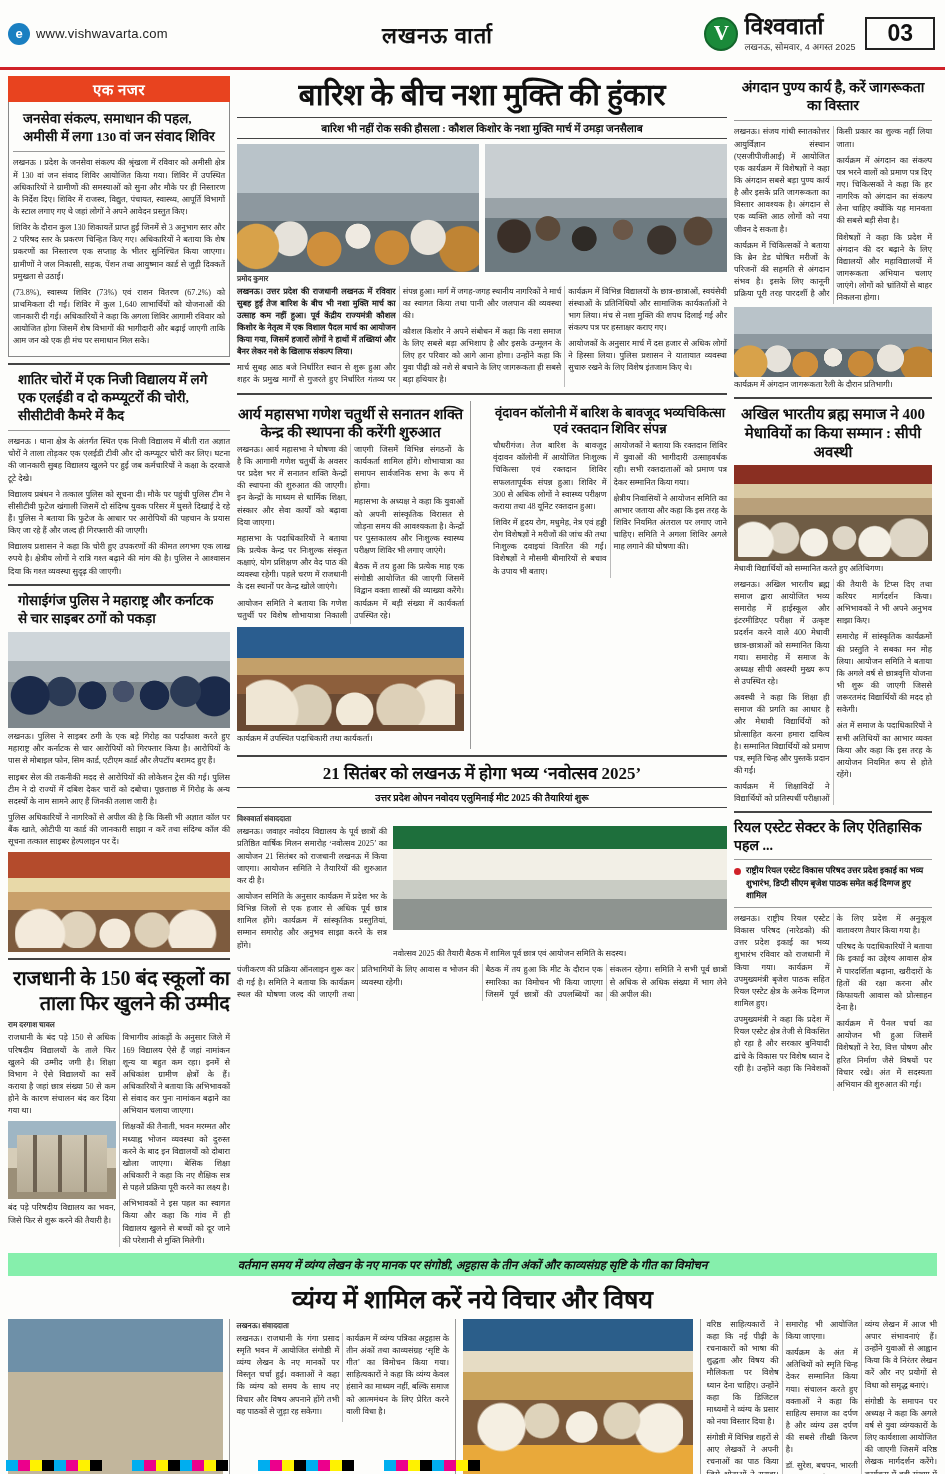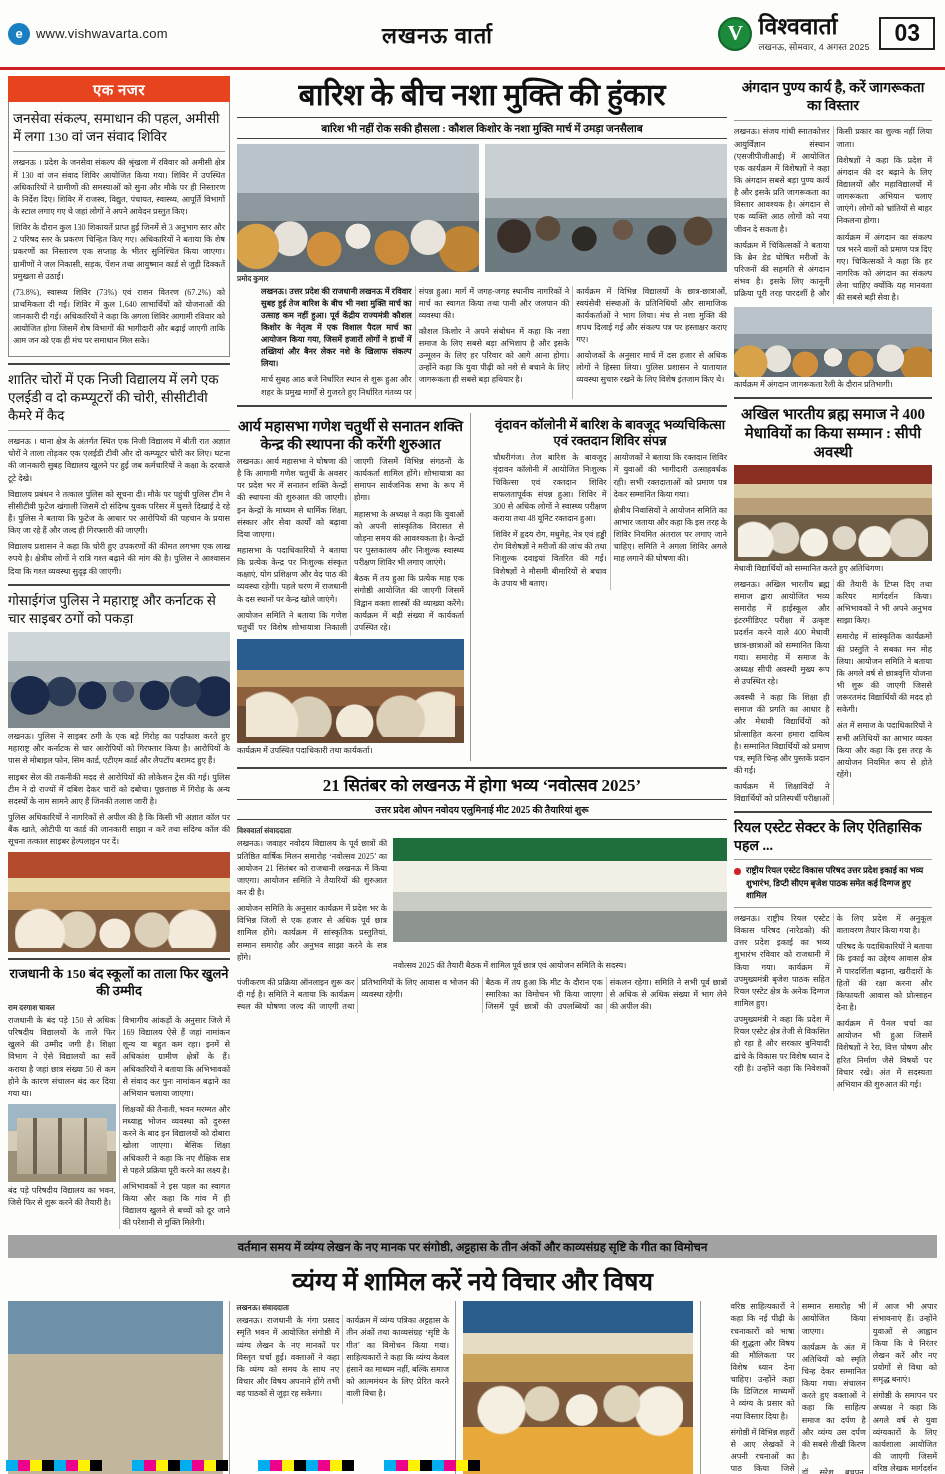--- a/index.html
+++ b/index.html
@@ -31,36 +31,36 @@
   .brand-v {
     width:34px;height:34px;border-radius:50%;
     background:#1b8a3a;color:#fff;font-weight:bold;font-size:21px;
     display:flex;align-items:center;justify-content:center;
     font-family:"Liberation Serif",serif;
     border:2px solid #14672c;
   }
   .brand-name { font-size:23px; font-weight:bold; color:#111; line-height:1; }
   .brand-sub { font-size:9px; color:#333; margin-top:2px; font-family:"Liberation Sans",sans-serif;}
   .pageno {
-    border:2px solid #222; padding:1px 13px; font-size:23px; font-weight:bold;
+    border:2px solid #222; padding:1px 20px; font-size:23px; font-weight:bold;
     font-family:"Liberation Sans",sans-serif; line-height:1.15;
   }
 
   
   .content { display:flex; padding:6px 8px 0 8px; gap:7px; }
   .col-a { width:222px; }
   .col-mid { width:490px; }
   .col-c { width:198px; }
 
   
   .eknazar-head {
     background:#e8431f; color:#fff; font-weight:bold; font-size:15px;
     text-align:center; padding:3px 0; letter-spacing:.5px;
   }
-  .hl { font-size:13.5px; font-weight:normal; line-height:1.35; margin:4px 0 4px; }
+  .hl { font-size:13.5px; font-weight:bold; line-height:1.35; margin:4px 10px 4px; }
   p.body { font-size:8.1px; line-height:1.5; text-align:justify; margin:0 0 4px 0; color:#1a1a1a; }
   .lucknow { font-weight:bold; }
   .rule { border-top:1px solid #999; margin:5px 0; }
   .rule-thick { border-top:2px solid #444; margin:6px 0; }
 
   
   .photo { position:relative; overflow:hidden; background:#7d8a93; }
   .photo.people::before{
     content:""; position:absolute; inset:0;
     background:
@@ -178,26 +178,26 @@
   }
   .subhead {
     font-size:10.5px; font-weight:bold; text-align:center; border-top:1px solid #444; border-bottom:1px solid #444;
     padding:3px 0; margin:2px 0 5px;
   }
   .h2head { font-size:16.5px; font-weight:bold; line-height:1.25; text-align:center; margin:4px 0 3px; }
   .h2head.left { text-align:left; }
   .h3head { font-size:14px; font-weight:bold; line-height:1.3; text-align:center; margin:3px 0; }
   .byline { font-size:7.4px; font-weight:bold; color:#333; margin:1px 0 3px; }
   .cols2 { column-count:2; column-gap:7px; column-rule:1px solid #bbb; }
-  .cols3 { column-count:3; column-gap:7px; column-rule:1px solid #bbb;margin-left:24px; }
+  .cols3 { column-count:3; column-gap:7px; column-rule:1px solid #bbb; }
   .cols4 { column-count:4; column-gap:7px; column-rule:1px solid #bbb; }
 
   .redband {
-    background:#a3a3a3; color:#111; text-align:center; font-size:11.5px; font-weight:bold;
-    padding:4px 0; margin:6px 8px 0;
+    background:#86efac; color:#111; text-align:center; font-size:11.5px; font-weight:bold;
+    padding:4px 0; margin:6px 8px 0;font-style:italic;
   }
   .bigband-head { font-size:25px; font-weight:bold; text-align:center; margin:3px 0 4px; }
   .bullet-line { display:flex; gap:5px; align-items:flex-start; }
   .dot { width:7px;height:7px;border-radius:50%;background:#d02128;margin-top:3px;flex:0 0 auto; }
   .bull-txt { font-size:8.4px; font-weight:bold; line-height:1.45; }
 
   
   .regbar { position:absolute; left:0; right:0; bottom:0; height:18px; display:flex; align-items:center; }
   .swatches { display:flex; height:11px; margin-left:6px; }
   .swatches span { width:12px; height:11px; display:block; }
@@ -260,21 +260,21 @@
         <p class="body">लखनऊ। पुलिस ने साइबर ठगी के एक बड़े गिरोह का पर्दाफाश करते हुए महाराष्ट्र और कर्नाटक से चार आरोपियों को गिरफ्तार किया है। आरोपियों के पास से मोबाइल फोन, सिम कार्ड, एटीएम कार्ड और लैपटॉप बरामद हुए हैं।</p>
         <p class="body">साइबर सेल की तकनीकी मदद से आरोपियों की लोकेशन ट्रेस की गई। पुलिस टीम ने दो राज्यों में दबिश देकर चारों को दबोचा। पूछताछ में गिरोह के अन्य सदस्यों के नाम सामने आए हैं जिनकी तलाश जारी है।</p>
         <p class="body">पुलिस अधिकारियों ने नागरिकों से अपील की है कि किसी भी अज्ञात कॉल पर बैंक खाते, ओटीपी या कार्ड की जानकारी साझा न करें तथा संदिग्ध कॉल की सूचना तत्काल साइबर हेल्पलाइन पर दें।</p>
       </div>
 
       <div class="photo hall" style="height:100px;margin:4px 0;"></div>
 
       <div class="rule-thick"></div>
 
       <div>
-        <div class="h2head" style="font-size:13px;">राजधानी के 150 बंद स्कूलों का ताला फिर खुलने की उम्मीद</div>
+        <div class="h2head" style="font-size:20px;text-align:right;">राजधानी के 150 बंद स्कूलों का ताला फिर खुलने की उम्मीद</div>
         <div class="byline">राम दरगाश चावल</div>
         <div class="cols2">
           <p class="body">राजधानी के बंद पड़े 150 से अधिक परिषदीय विद्यालयों के ताले फिर खुलने की उम्मीद जगी है। शिक्षा विभाग ने ऐसे विद्यालयों का सर्वे कराया है जहां छात्र संख्या 50 से कम होने के कारण संचालन बंद कर दिया गया था।</p>
           <div class="photo school" style="height:78px;margin:3px 0;"></div>
           <p class="body">बंद पड़े परिषदीय विद्यालय का भवन, जिसे फिर से शुरू करने की तैयारी है।</p>
           <p class="body">विभागीय आंकड़ों के अनुसार जिले में 169 विद्यालय ऐसे हैं जहां नामांकन शून्य या बहुत कम रहा। इनमें से अधिकांश ग्रामीण क्षेत्रों के हैं। अधिकारियों ने बताया कि अभिभावकों से संवाद कर पुनः नामांकन बढ़ाने का अभियान चलाया जाएगा।</p>
           <p class="body">शिक्षकों की तैनाती, भवन मरम्मत और मध्याह्न भोजन व्यवस्था को दुरुस्त करने के बाद इन विद्यालयों को दोबारा खोला जाएगा। बेसिक शिक्षा अधिकारी ने कहा कि नए शैक्षिक सत्र से पहले प्रक्रिया पूरी करने का लक्ष्य है।</p>
           <p class="body">अभिभावकों ने इस पहल का स्वागत किया और कहा कि गांव में ही विद्यालय खुलने से बच्चों को दूर जाने की परेशानी से मुक्ति मिलेगी।</p>
         </div>
       </div>
@@ -350,22 +350,22 @@
     </div>
 
     <div class="col-c">
 
       <div>
         <div class="h3head">अंगदान पुण्य कार्य है, करें जागरूकता का विस्तार</div>
         <div class="rule"></div>
         <div class="cols2">
           <p class="body">लखनऊ। संजय गांधी स्नातकोत्तर आयुर्विज्ञान संस्थान (एसजीपीजीआई) में आयोजित एक कार्यक्रम में विशेषज्ञों ने कहा कि अंगदान सबसे बड़ा पुण्य कार्य है और इसके प्रति जागरूकता का विस्तार आवश्यक है। अंगदान से एक व्यक्ति आठ लोगों को नया जीवन दे सकता है।</p>
           <p class="body">कार्यक्रम में चिकित्सकों ने बताया कि ब्रेन डेड घोषित मरीजों के परिजनों की सहमति से अंगदान संभव है। इसके लिए कानूनी प्रक्रिया पूरी तरह पारदर्शी है और किसी प्रकार का शुल्क नहीं लिया जाता।</p>
+          <p class="body">कार्यक्रम में अंगदान का संकल्प पत्र भरने वालों को प्रमाण पत्र दिए गए। चिकित्सकों ने कहा कि हर नागरिक को अंगदान का संकल्प लेना चाहिए क्योंकि यह मानवता की सबसे बड़ी सेवा है।</p>
           <p class="body">विशेषज्ञों ने कहा कि प्रदेश में अंगदान की दर बढ़ाने के लिए विद्यालयों और महाविद्यालयों में जागरूकता अभियान चलाए जाएंगे। लोगों को भ्रांतियों से बाहर निकलना होगा।</p>
-          <p class="body">कार्यक्रम में अंगदान का संकल्प पत्र भरने वालों को प्रमाण पत्र दिए गए। चिकित्सकों ने कहा कि हर नागरिक को अंगदान का संकल्प लेना चाहिए क्योंकि यह मानवता की सबसे बड़ी सेवा है।</p>
         </div>
         <div class="photo crowd" style="height:70px;margin:3px 0 2px;"></div>
         <p class="body">कार्यक्रम में अंगदान जागरूकता रैली के दौरान प्रतिभागी।</p>
       </div>
 
       <div class="rule-thick"></div>
 
       <div>
         <div class="h2head" style="font-size:15px;">अखिल भारतीय ब्रह्म समाज ने 400 मेधावियों का किया सम्मान : सीपी अवस्थी</div>
         <div class="photo awards" style="height:96px;margin:3px 0 2px;"></div>

